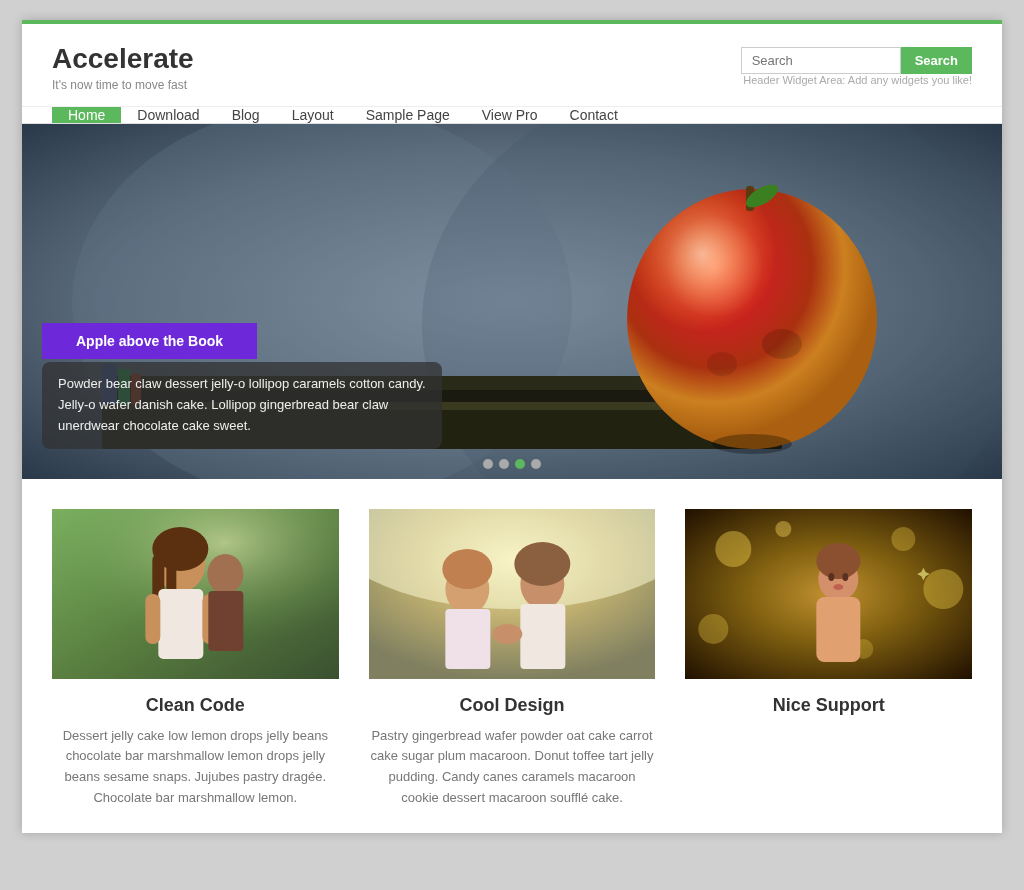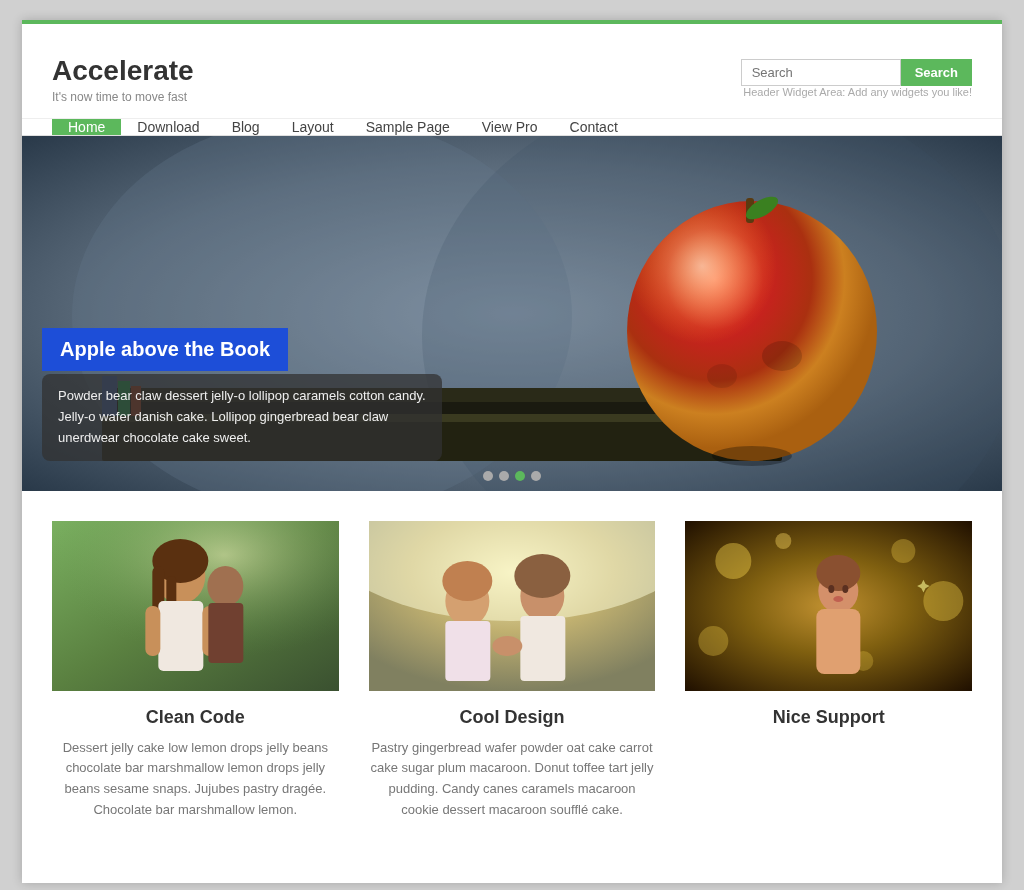--- a/index.html
+++ b/index.html
@@ -23,21 +23,20 @@
       background: #5cb85c;
       width: 100%;
     }
     
     .site-header {
       display: flex;
       justify-content: space-between;
       align-items: center;
       padding: 18px 30px 14px;
       background: #fff;
-      margin-top: 12px;
     }
     .site-branding {}
     .site-title {
       font-size: 28px;
       font-weight: bold;
       color: #333;
       line-height: 1.2;
     }
     .site-tagline {
       font-size: 12px;
@@ -103,24 +102,24 @@
       width: 100%;
       height: 355px;
       position: relative;
       overflow: hidden;
       background: #555;
     }
     .hero-overlay-title {
       position: absolute;
       bottom: 120px;
       left: 20px;
-      background: #1d4ed8;
+      background: #6d28d9;
       color: #fff;
-      padding: 10px 18px;
-      font-size: 20px;
+      padding: 10px 34px;
+      font-size: 14px;
       font-weight: bold;
     }
     .hero-overlay-desc {
       position: absolute;
       bottom: 30px;
       left: 20px;
       width: 400px;
       background: rgba(50,50,50,0.75);
       color: #eee;
       padding: 12px 16px;
@@ -140,21 +139,21 @@
     .dot {
       width: 10px;
       height: 10px;
       border-radius: 50%;
       background: #aaa;
     }
     .dot.active { background: #5cb85c; }
 
     
     .features-section {
-      padding: 30px 30px 62px;
+      padding: 30px 30px 24px;
       display: flex;
       gap: 30px;
     }
     .feature-col {
       flex: 1;
       display: flex;
       flex-direction: column;
       align-items: center;
       text-align: center;
     }

